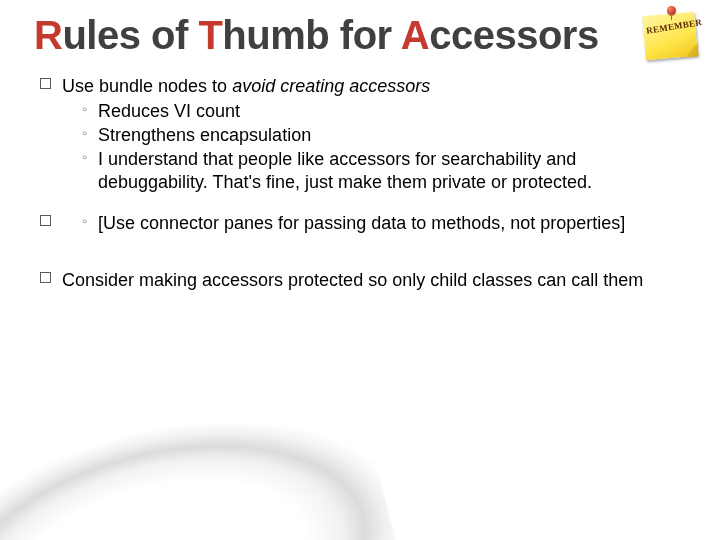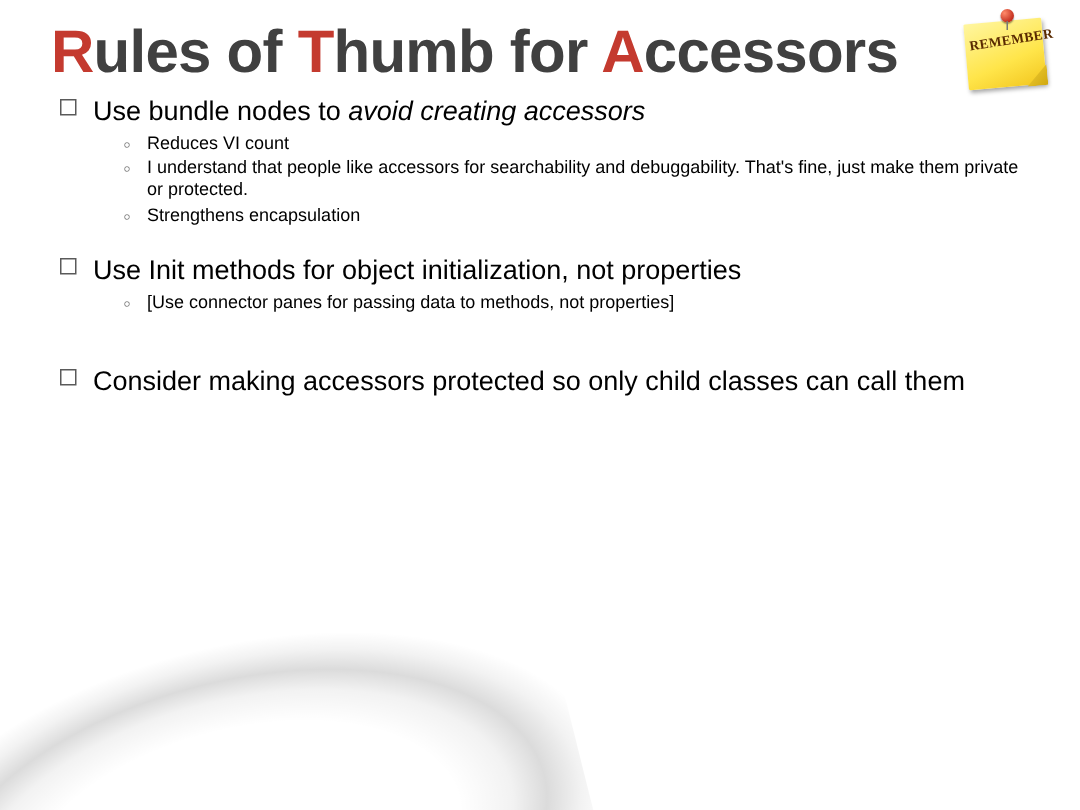--- a/index.html
+++ b/index.html
@@ -31,21 +31,21 @@
   }
   .title .accent-cap {
     color: #c43a2f;
   }
   .body-col {
     margin-left: 6px;
     margin-top: 0;
   }
   .b1 {
     font-size: 18px;
-    margin-top: 6px;
+    margin-top: 18px;
     line-height: 1.25;
     padding-left: 22px;
     position: relative;
   }
   .b1.tight { margin-top: 18px; }
   .b1.tighter { margin-top: 34px; }
   .b1 .sq {
     position: absolute;
     left: 0;
     top: 3px;
@@ -53,21 +53,21 @@
     height: 11px;
     border: 1.4px solid #5a5a5a;
     box-sizing: border-box;
   }
   .b1 .italic { font-style: italic; }
   .b2-list {
     margin: 2px 0 0 42px;
     padding: 0;
   }
   .b2 {
-    font-size: 12px;
+    font-size: 18px;
     line-height: 1.28;
     margin: 1px 0;
     list-style: none;
     position: relative;
     padding-left: 16px;
   }
   .b2::before {
     content: "◦";
     position: absolute;
     left: 0;
@@ -172,27 +172,26 @@
   </h1>
 
   <div class="body-col">
 
     <div class="b1">
       <span class="sq"></span>
       <span>Use bundle nodes to </span><span class="italic">avoid creating accessors</span>
     </div>
     <ul class="b2-list">
       <li class="b2">Reduces VI count</li>
+      <li class="b2">Strengthens encapsulation</li>
       <li class="b2">I understand that people like accessors for searchability and debuggability.  That's fine, just make them private or protected.</li>
-      <li class="b2">Strengthens encapsulation</li>
     </ul>
 
     <div class="b1 tight">
       <span class="sq"></span>
-      <span>Use Init methods for object initialization, not properties</span>
     </div>
     <ul class="b2-list">
       <li class="b2">[Use connector panes for passing data to methods, not properties]</li>
     </ul>
 
     <div class="b1 tighter">
       <span class="sq"></span>
       <span>Consider making accessors protected so only child classes can call them</span>
     </div>
 

